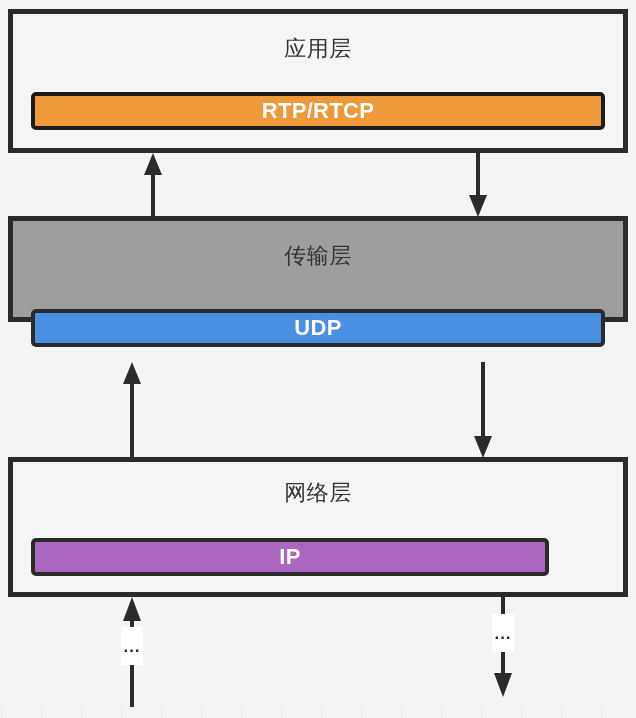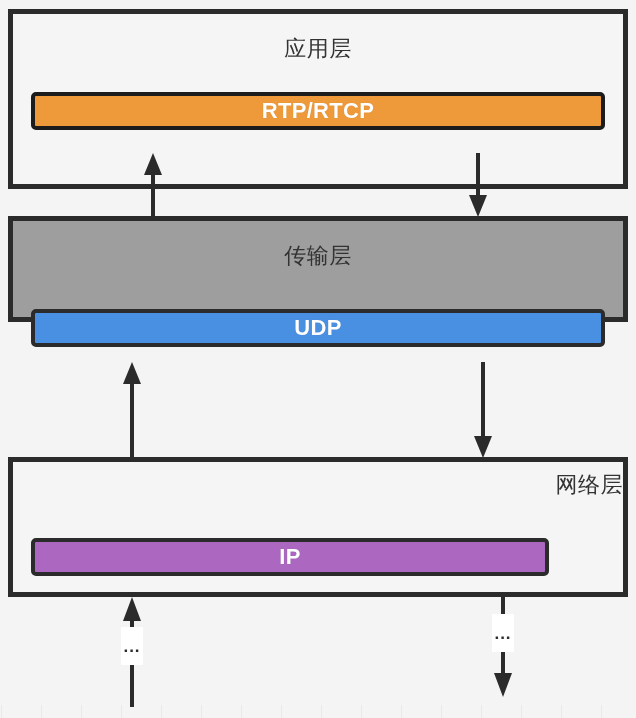--- a/index.html
+++ b/index.html
@@ -93,21 +93,21 @@
     letter-spacing: 1px;
   }
 </style>
 </head>
 <body>
 
 <div id="canvas">
 
   <div id="grid-mask"></div>
 
-  <div class="layer-box" style="left:8px; top:9px; width:620px; height:180px;padding-left:40px;">
+  <div class="layer-box" style="left:8px; top:9px; width:620px; height:144px;padding-left:40px;">
     <div class="layer-title" style="top:22px;">应用层</div>
     <div class="pill orange" style="left:18px; top:78px; width:574px; height:38px;">RTP/RTCP</div>
   </div>
 
   <div class="arrow" style="left:143px; top:153px;">
     <svg width="20" height="64" viewBox="0 0 20 64">
       <line x1="10" y1="64" x2="10" y2="14" stroke="#2b2b2b" stroke-width="4"></line>
       <polygon points="10,0 19,22 1,22" fill="#2b2b2b"></polygon>
     </svg>
   </div>
@@ -132,21 +132,21 @@
   </div>
 
   <div class="arrow" style="left:473px; top:362px;">
     <svg width="20" height="96" viewBox="0 0 20 96">
       <line x1="10" y1="0" x2="10" y2="82" stroke="#2b2b2b" stroke-width="4"></line>
       <polygon points="10,96 19,74 1,74" fill="#2b2b2b"></polygon>
     </svg>
   </div>
 
   <div class="layer-box" style="left:8px; top:457px; width:620px; height:140px;">
-    <div class="layer-title" style="top:10px;text-align:right;">网络层</div>
+    <div class="layer-title" style="top:18px;">网络层</div>
     <div class="pill purple" style="left:18px; top:76px; width:518px; height:38px;">IP</div>
   </div>
 
   <div class="arrow" style="left:122px; top:597px;">
     <svg width="20" height="110" viewBox="0 0 20 110">
       <line x1="10" y1="110" x2="10" y2="14" stroke="#2b2b2b" stroke-width="4"></line>
       <polygon points="10,0 19,24 1,24" fill="#2b2b2b"></polygon>
     </svg>
   </div>
   <div class="ellipsis-label" style="left:121px; top:627px; width:22px; height:38px;">...</div>

